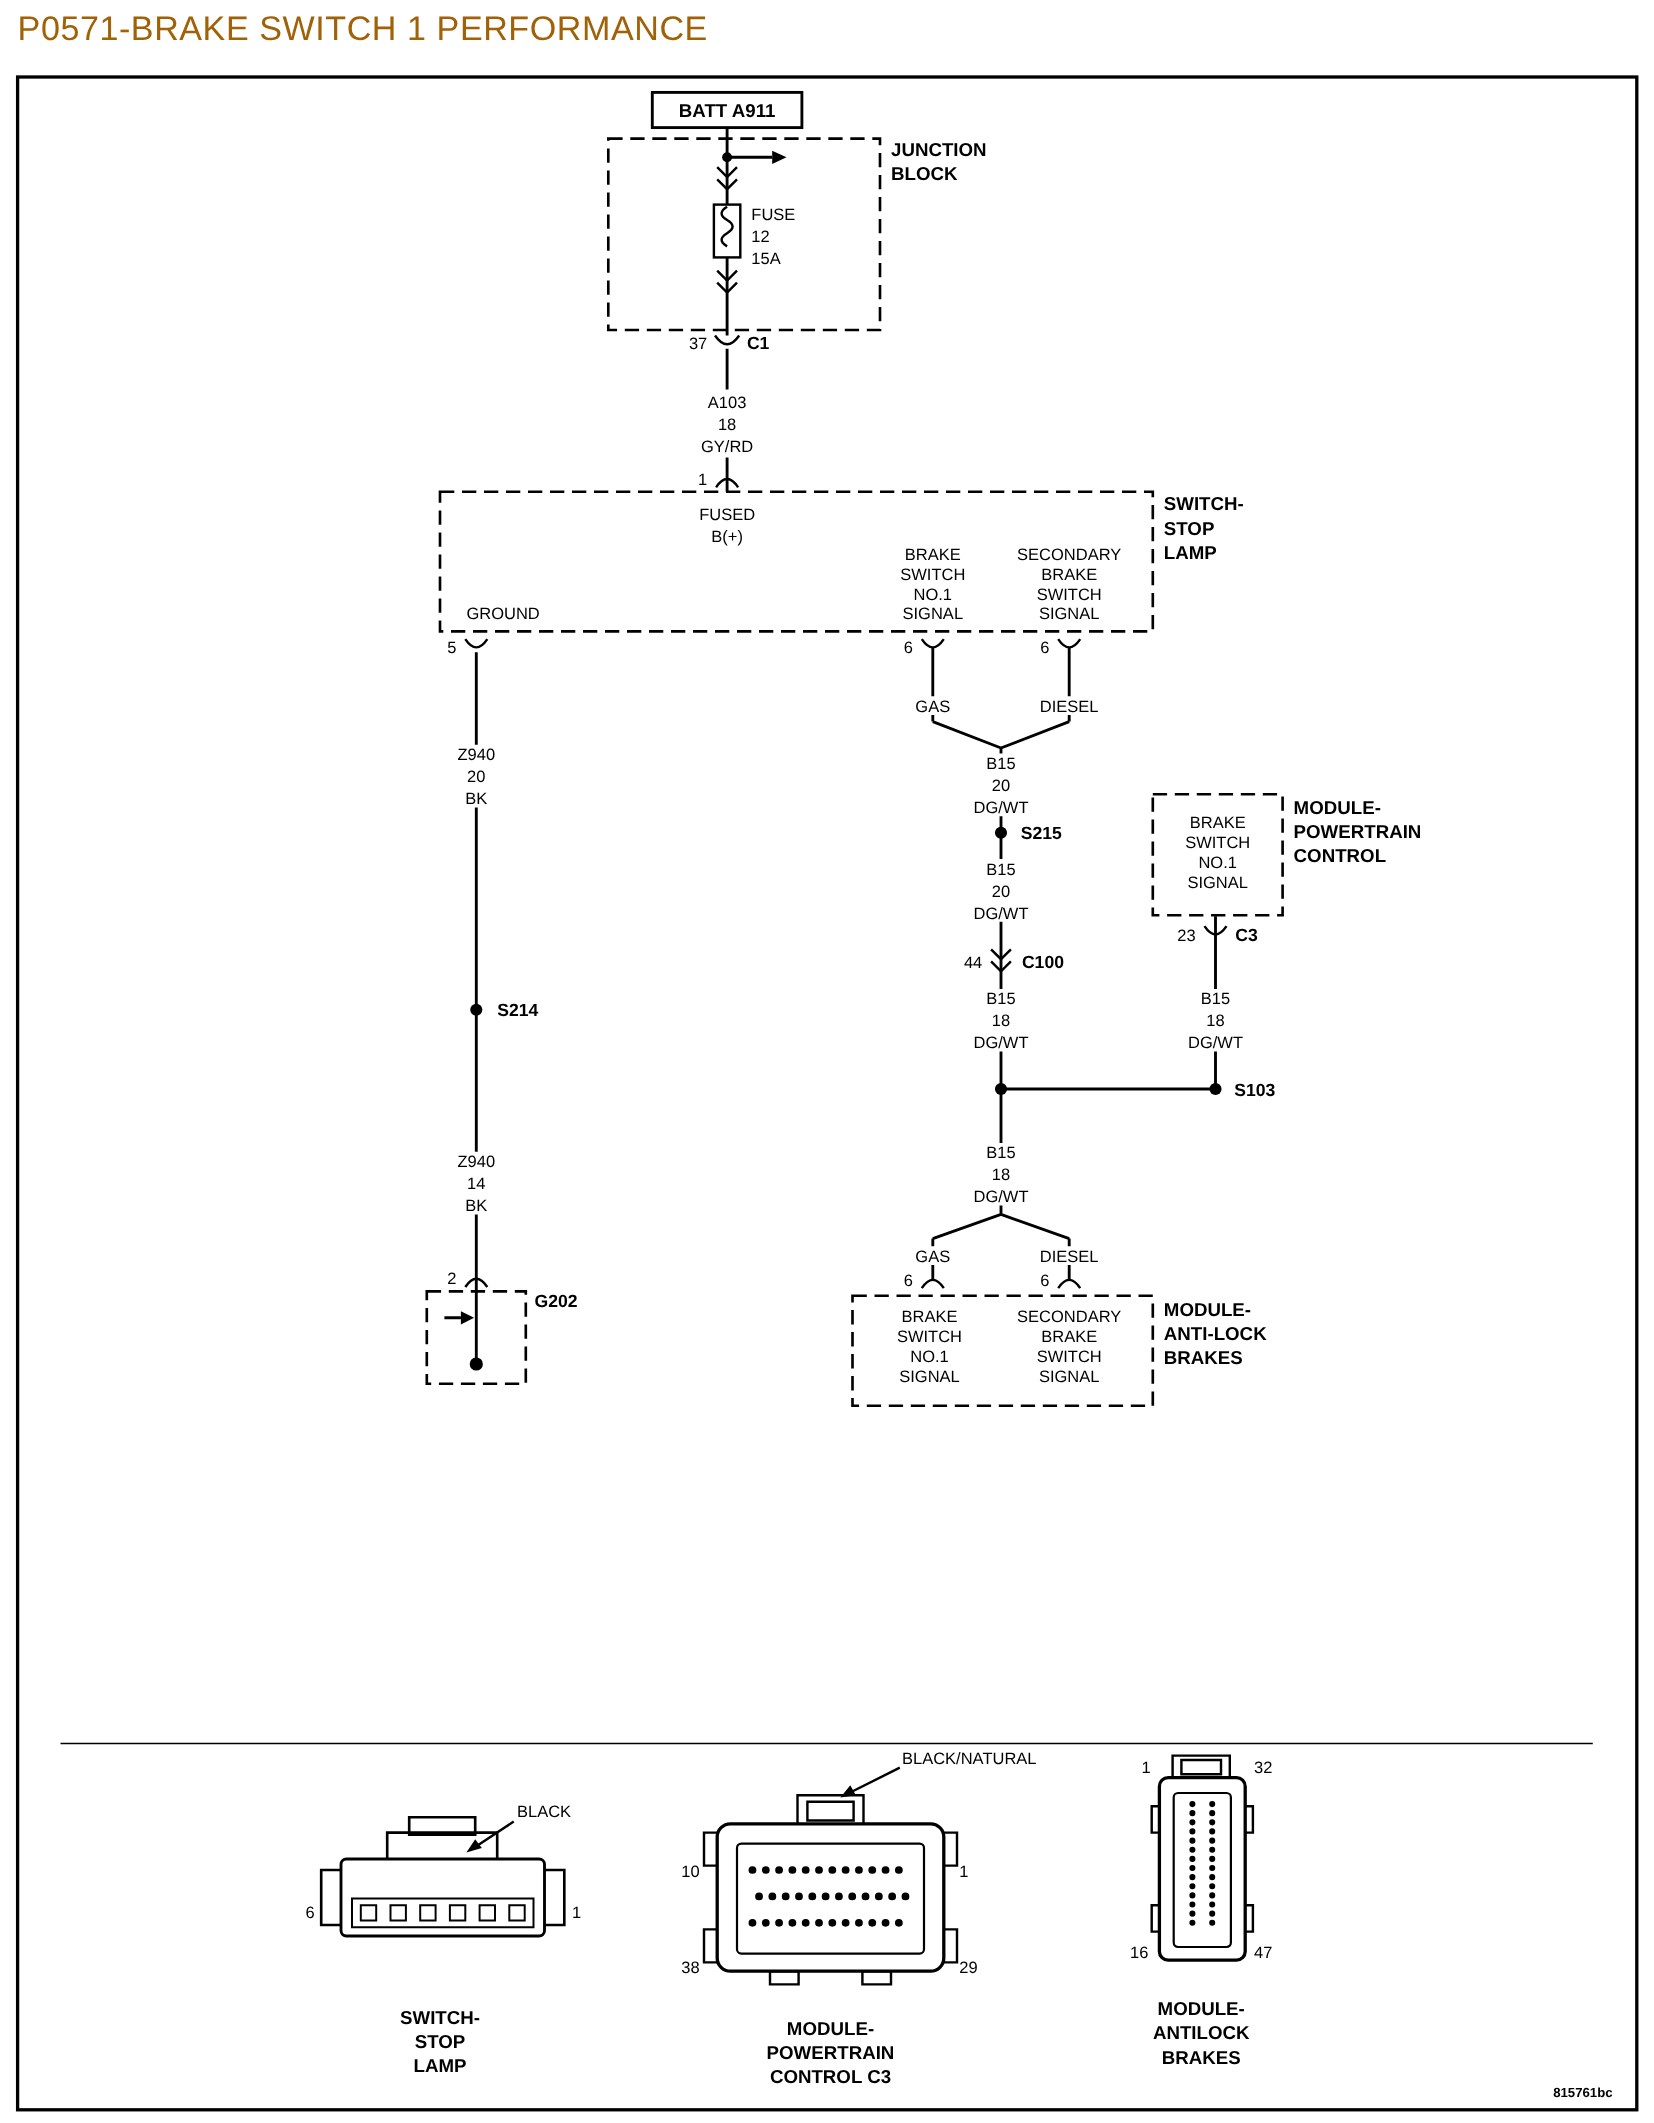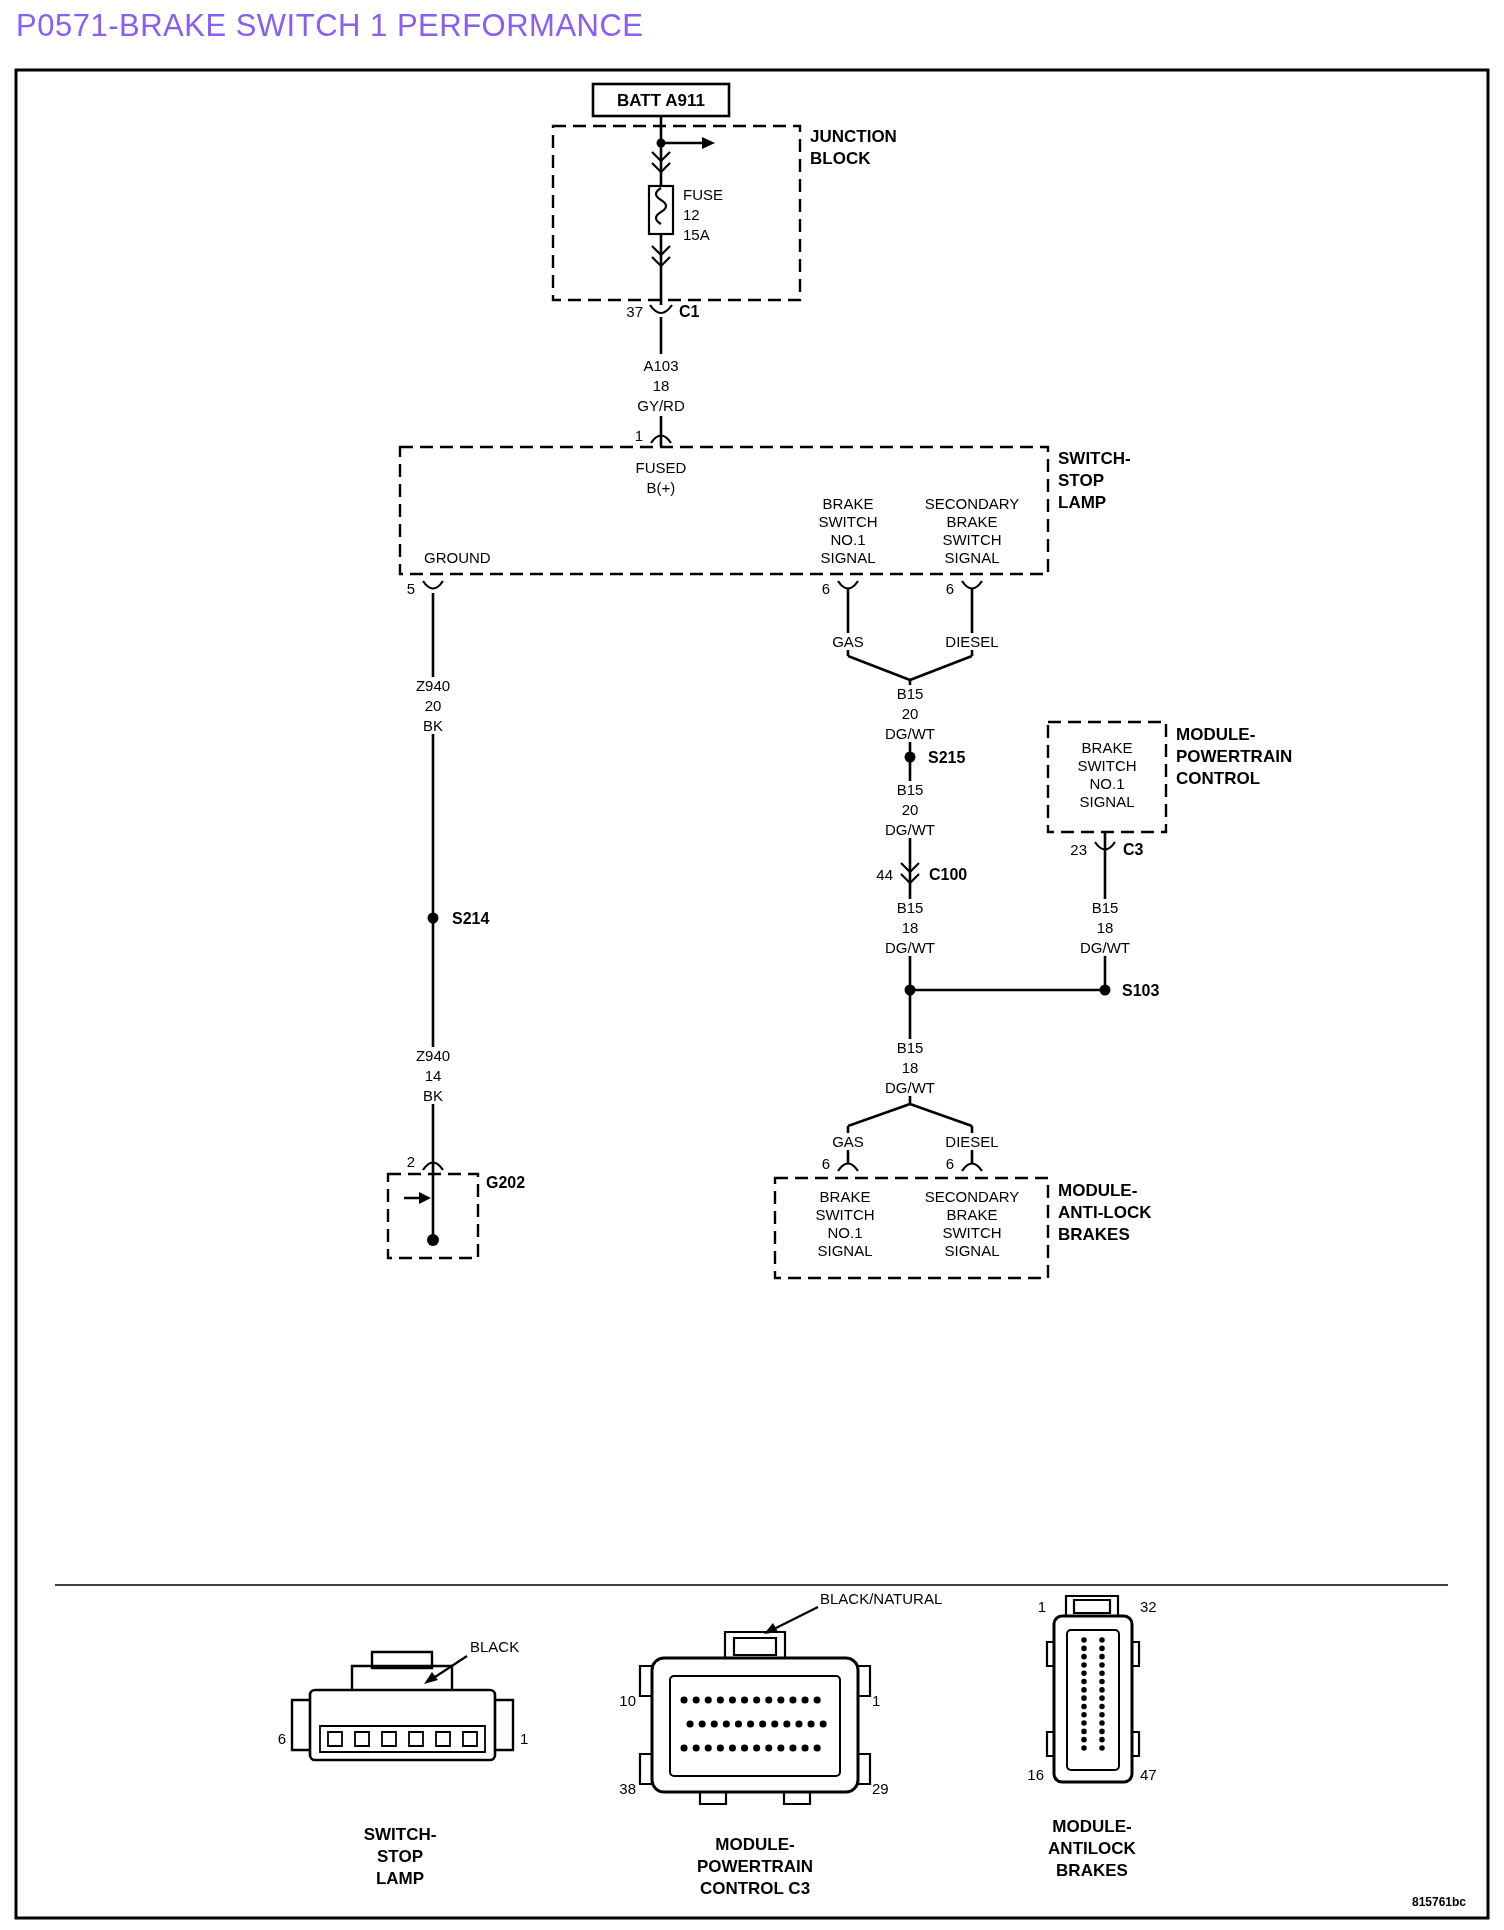--- a/index.html
+++ b/index.html
@@ -1,18 +1,18 @@
 <!DOCTYPE html>
 <html><head>
 <meta charset="utf-8">
 <style>
   * { margin:0; padding:0; box-sizing:border-box; }
   html,body { background:#ffffff; }
   body { width:1504px; height:1930px; position:relative; font-family:"Liberation Sans",sans-serif; color:#000; }
-  .title { position:absolute; left:16px; top:8px; font-size:31px; font-weight:400; letter-spacing:0.5px; color:#8b5cf6; }
+  .title { position:absolute; left:16px; top:8px; font-size:31px; font-weight:400; letter-spacing:0.5px; color:#a16207; }
   svg { position:absolute; left:0; top:0; }
   svg text { font-family:"Liberation Sans",sans-serif; fill:#000; }
   .t   { font-size:15px; }
   .b   { font-size:17px; font-weight:bold; }
   .s   { font-size:16px; font-weight:bold; }
   .fid { font-size:12px; font-weight:bold; }
   .ln  { stroke:#000; stroke-width:2.6; fill:none; }
   .ln2 { stroke:#000; stroke-width:2.2; fill:none; }
   .thin{ stroke:#000; stroke-width:1.5; fill:none; }
   .dashed { stroke:#000; stroke-width:2.4; fill:none; stroke-dasharray:13 7; }

